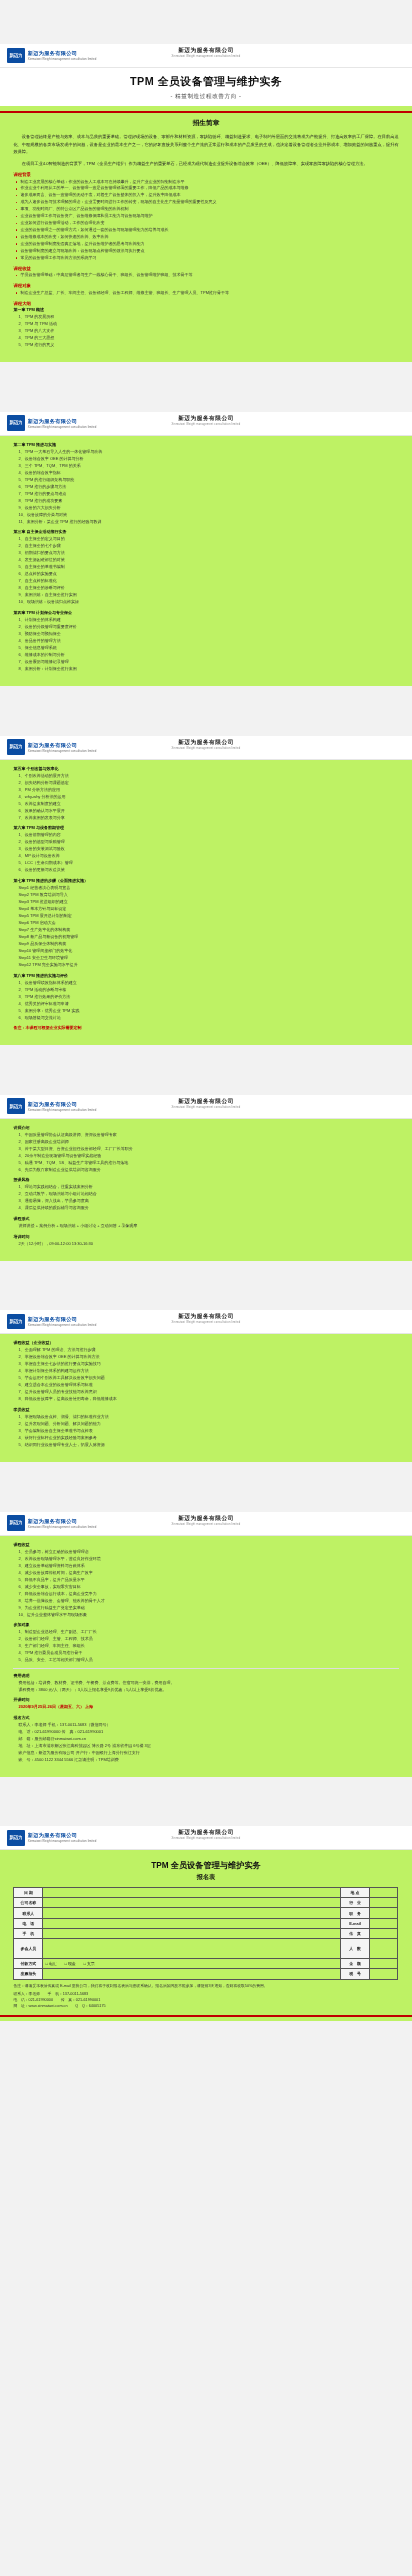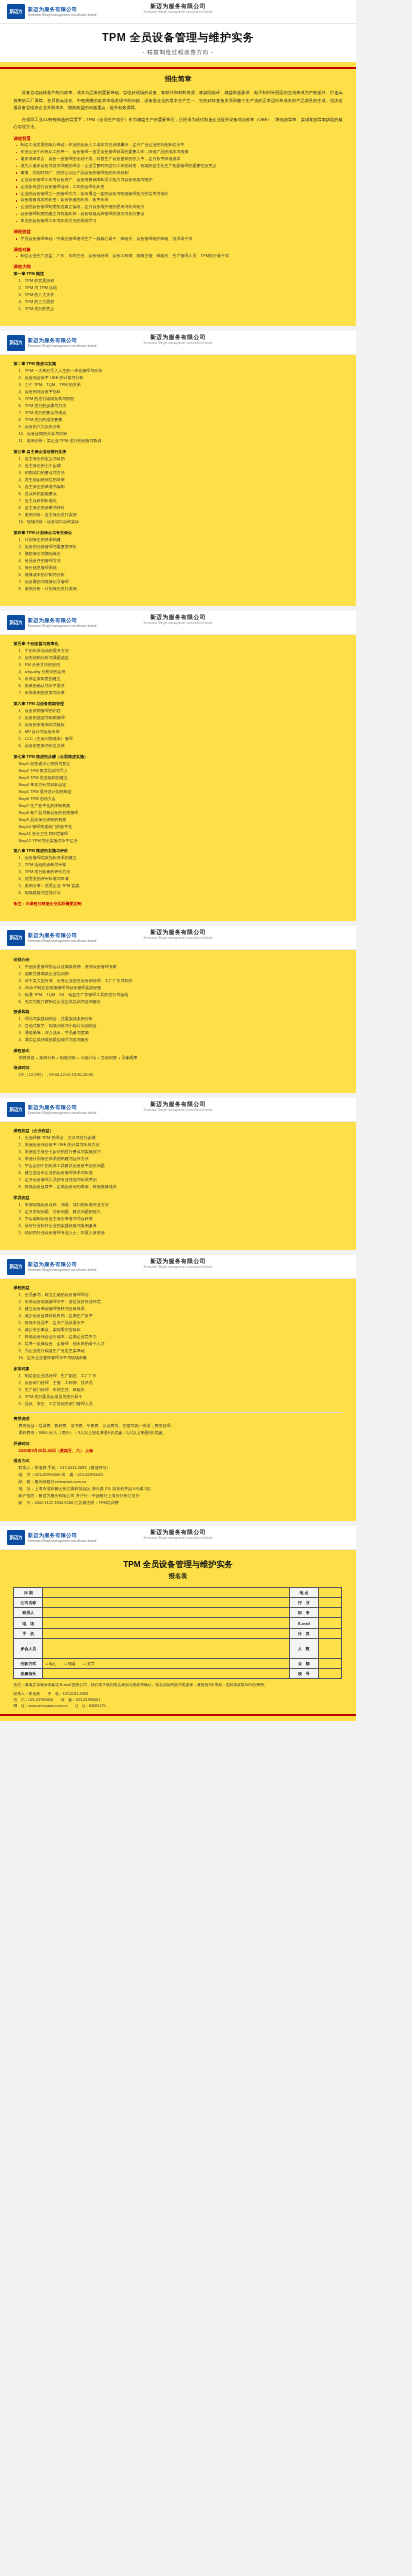--- a/index.html
+++ b/index.html
@@ -4,24 +4,25 @@
 <style>
   * { box-sizing: border-box; }
   html, body { margin:0; padding:0; }
   body {
     width: 412px;
     background: #f2f2f2;
     font-family: "Liberation Sans", "DejaVu Sans", sans-serif;
     color: #222;
   }
   .page {
-    width: 356px;
-    background: #fde047;
+    width: 412px;
+    background: #bef264;
     position: relative;
     padding-bottom: 4.1px;
+    margin-top: 44px;
   }
   
   .brandbar {
     position: relative;
     height: 24px;
     background: #ffffff;
     border-bottom: 0.5px solid #e6e6e6;
     display: flex;
     align-items: center;
     padding-left: 7.2px;

